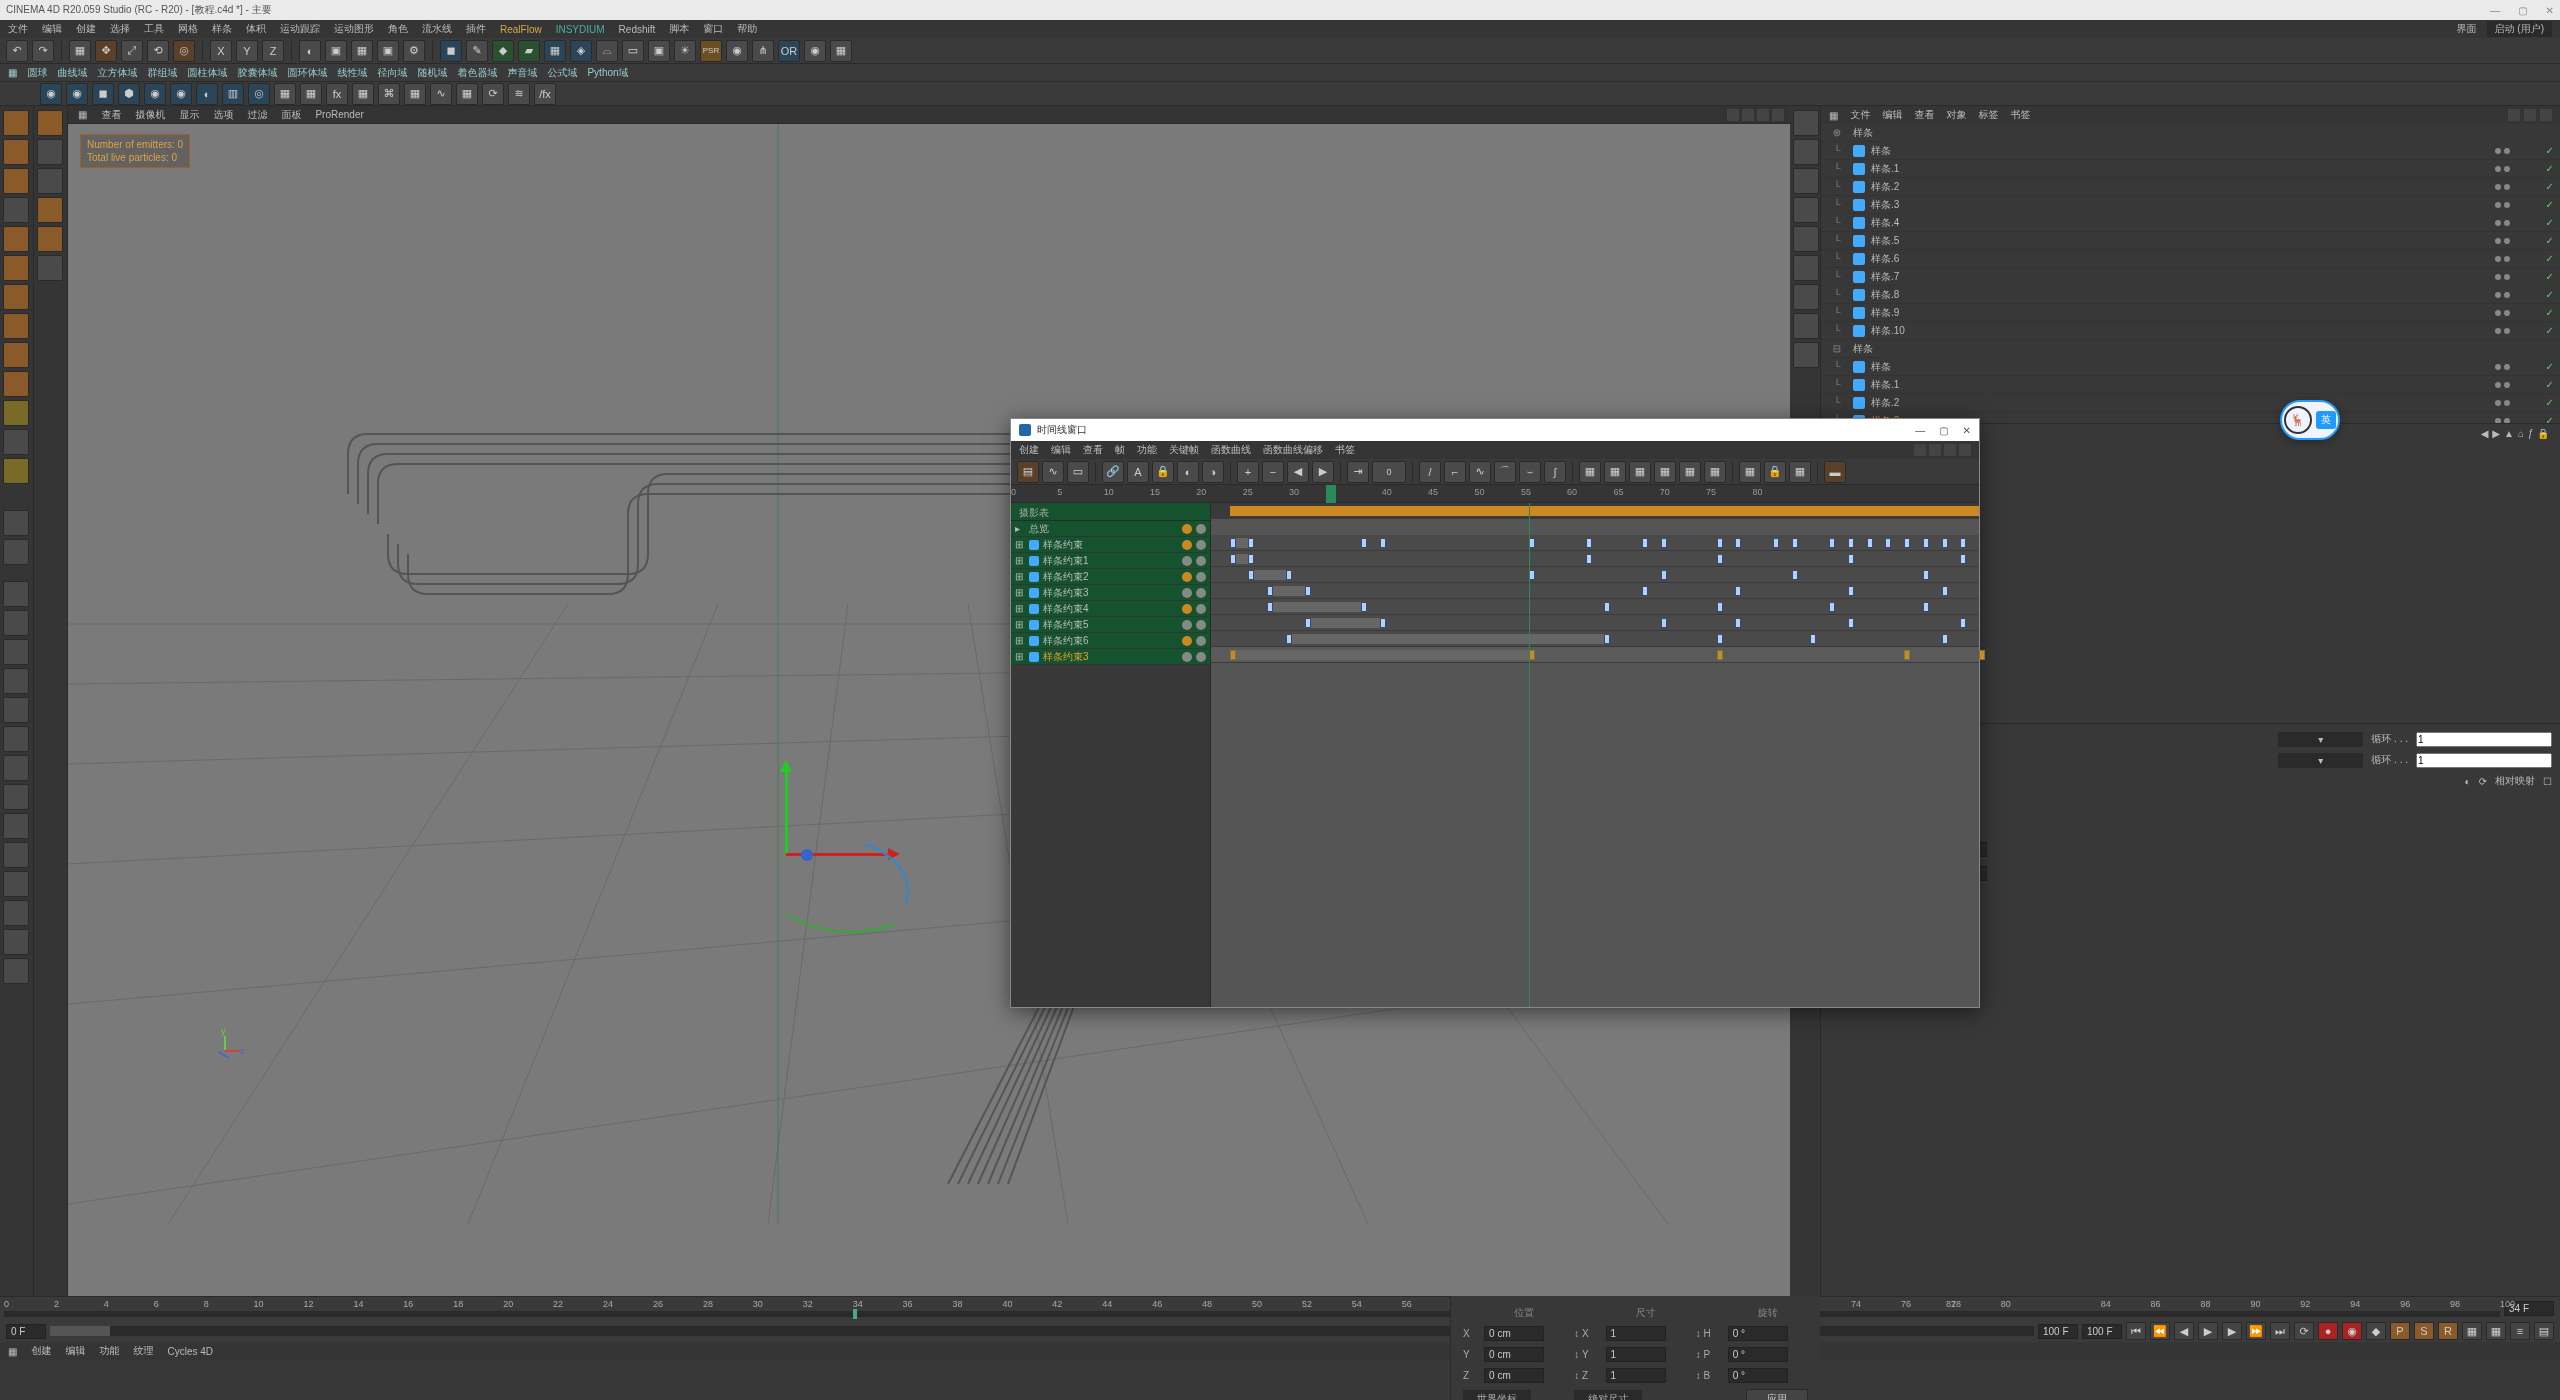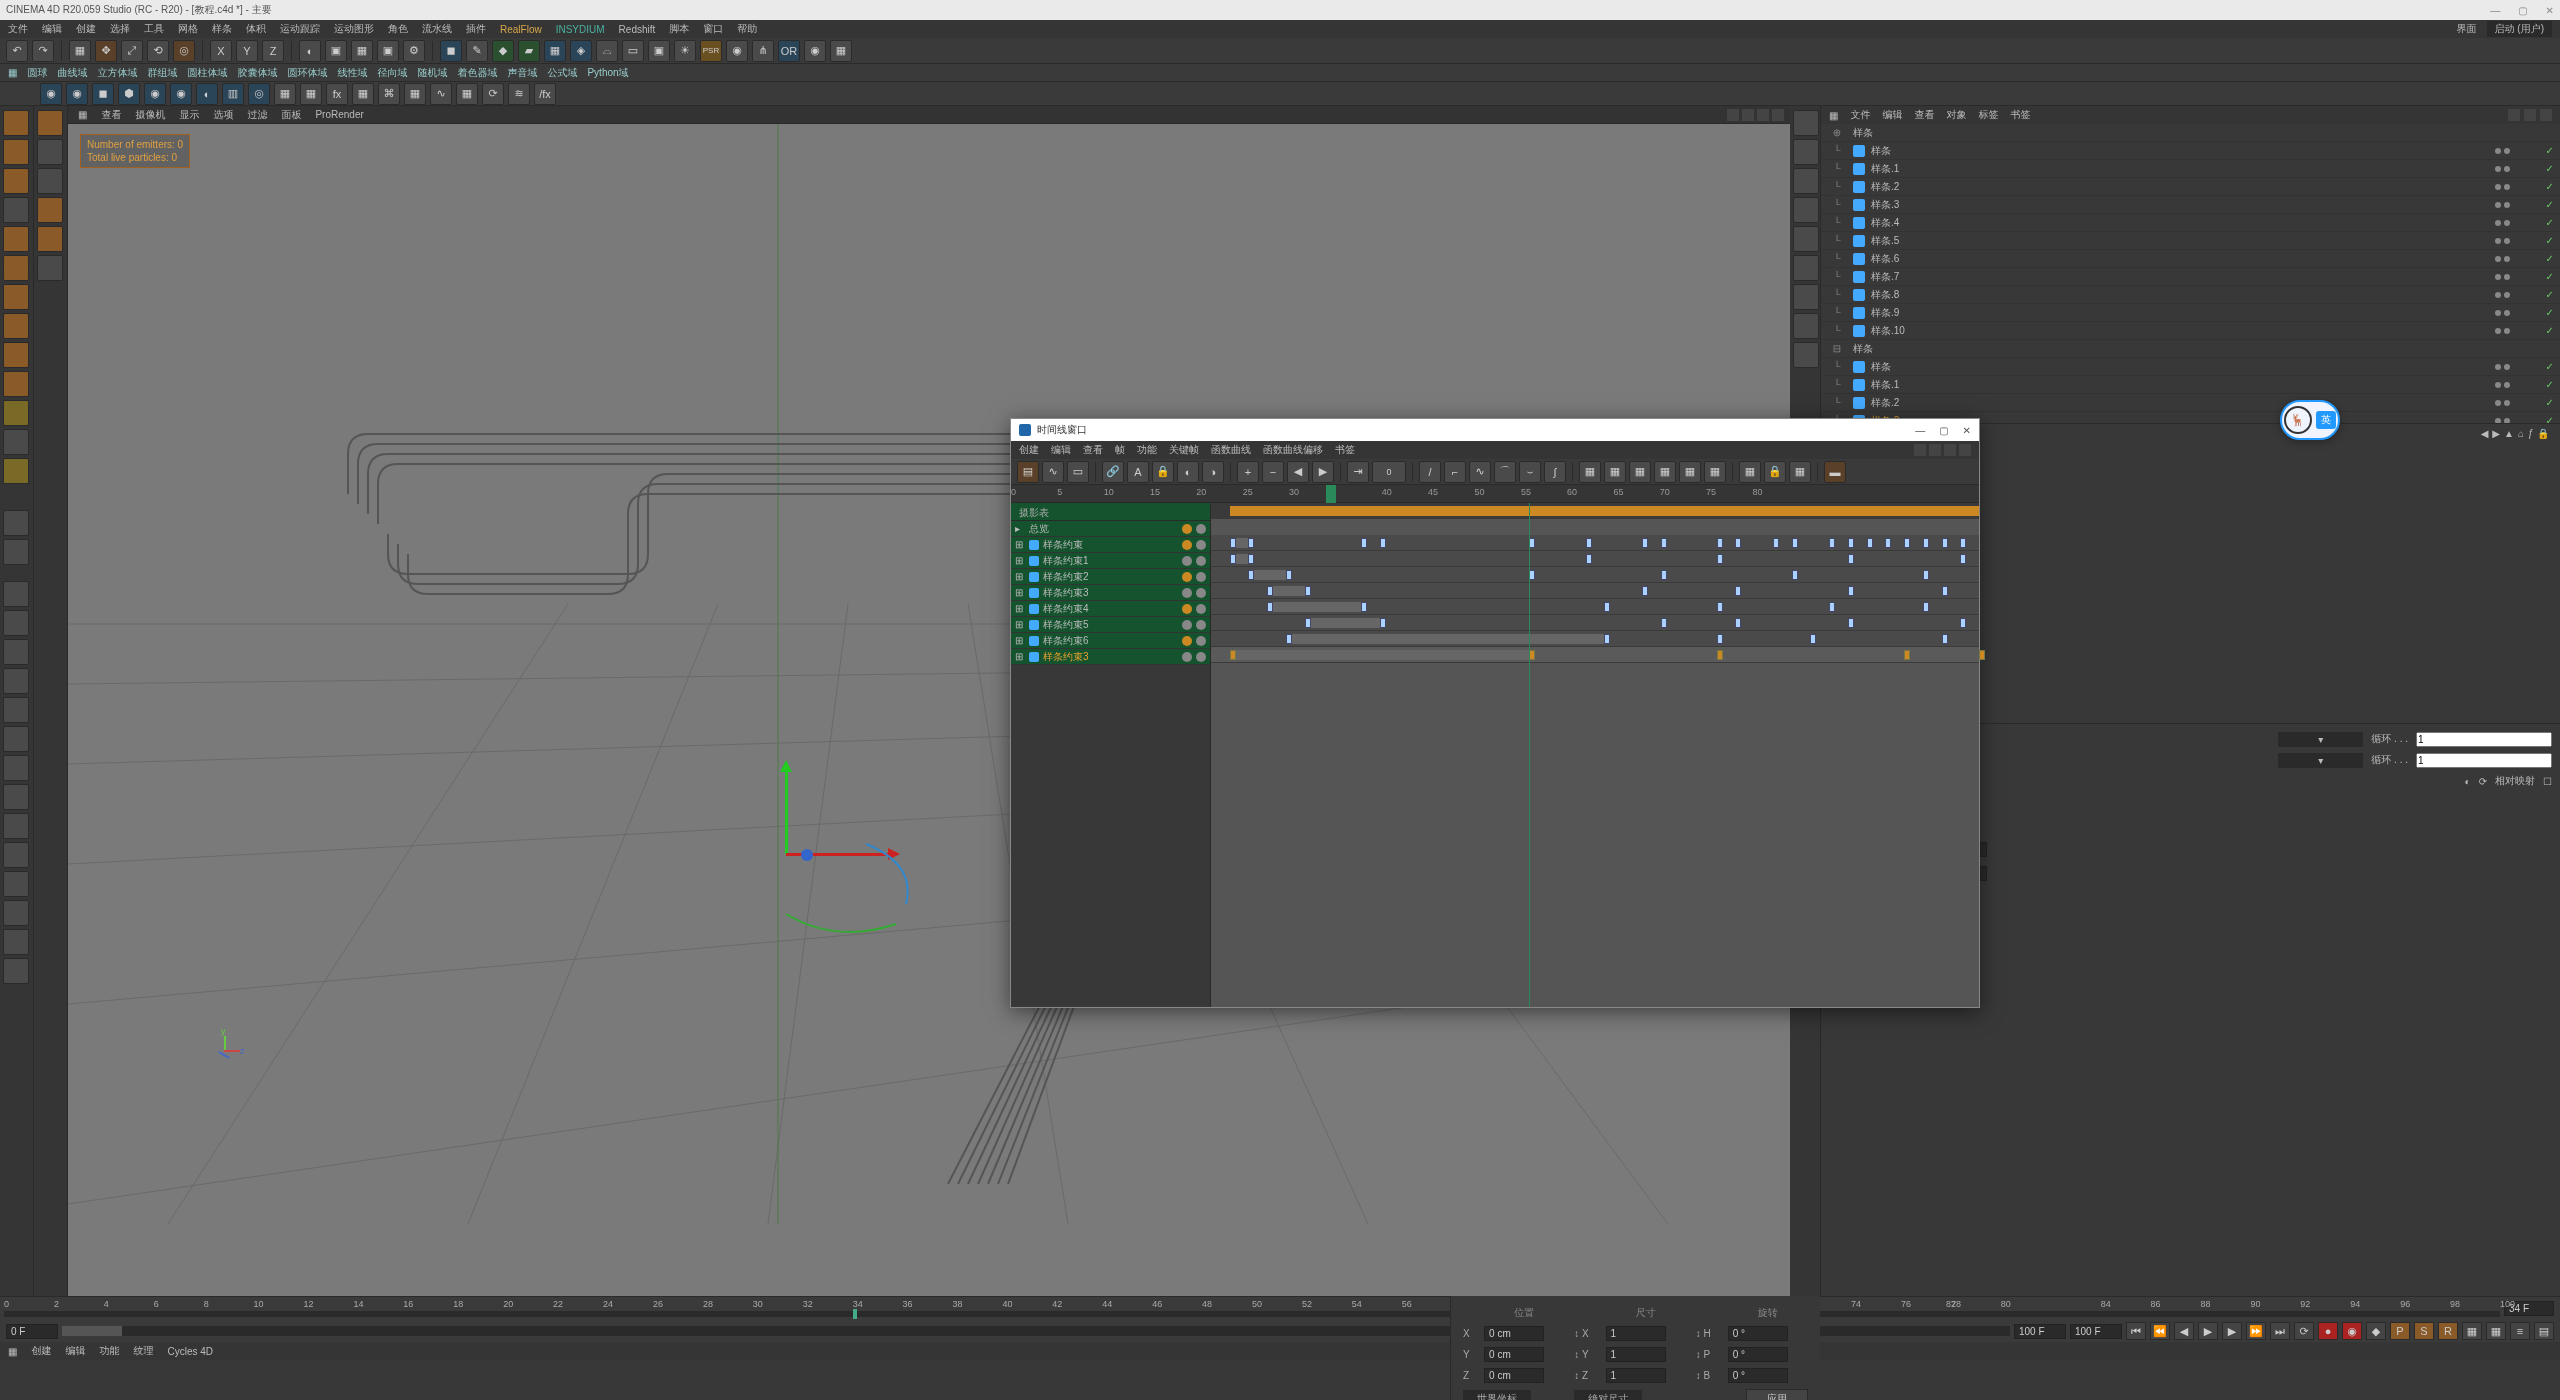--- a/index.html
+++ b/index.html
@@ -60,21 +60,21 @@
 .attrrow{display:flex;align-items:center;gap:8px;height:18px}
 .attrrow label{width:90px;text-align:right;color:#aaa;font-size:10px}
 .attrrow input{background:#2a2a2a;border:1px solid #222;color:#ccc;padding:1px 4px;width:60px;font-size:10px}
 .bottom{position:absolute;left:0;right:0;bottom:0;height:104px;background:#333;display:flex;flex-direction:column}
 .timelinebar{height:24px;background:#3a3a3a;display:flex;align-items:center;position:relative;border-top:1px solid #2a2a2a}
 .ruler{flex:1;height:24px;position:relative;background:#3a3a3a;margin:0 4px}
 .ruler .tick{position:absolute;top:2px;font-size:9px;color:#aaa}
 .ruler .track{position:absolute;bottom:4px;left:0;right:0;height:6px;background:#2a2a2a}
 .ruler .mark{position:absolute;bottom:2px;width:4px;height:10px;background:#4a8}
 .playbar{height:22px;background:#3a3a3a;display:flex;align-items:center;gap:4px;padding:0 6px}
-.playbar input{background:#2a2a2a;border:1px solid #222;color:#ccc;padding:1px 4px;width:52px;font-size:10px}
+.playbar input{background:#2a2a2a;border:1px solid #222;color:#ccc;padding:1px 4px;width:40px;font-size:10px}
 .playbar .slider{flex:1;height:10px;background:#2a2a2a;position:relative}
 .playbar .slider .thumb{position:absolute;left:0;width:60px;height:10px;background:#555}
 .playbar .pbtn{width:20px;height:18px;background:#444;border:1px solid #2a2a2a;display:flex;align-items:center;justify-content:center;color:#ccc;font-size:11px}
 .playbar .pbtn.rec{background:#a22}
 .mattabs{height:18px;background:#353535;display:flex;align-items:center;gap:14px;padding:0 8px;font-size:10px}
 .coordpanel{position:absolute;right:740px;bottom:0;width:370px;height:104px;background:#383838;border-left:1px solid #2a2a2a;padding:6px}
 .coordpanel table{width:100%;font-size:10px}
 .coordpanel td{padding:2px 4px;color:#aaa}
 .coordpanel input{background:#2a2a2a;border:1px solid #222;color:#ccc;padding:1px 4px;width:60px;font-size:10px}
 .coordpanel .hdr{color:#888;text-align:center}

